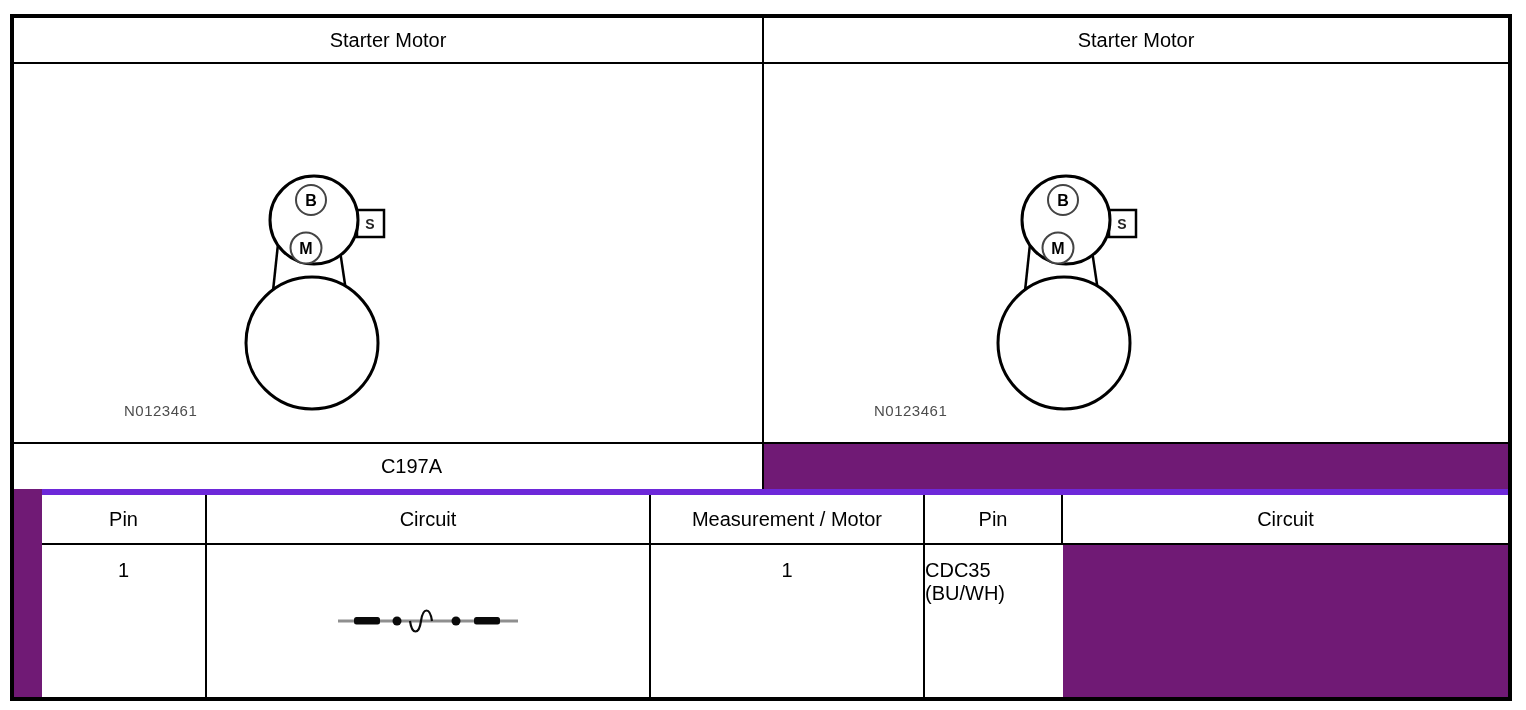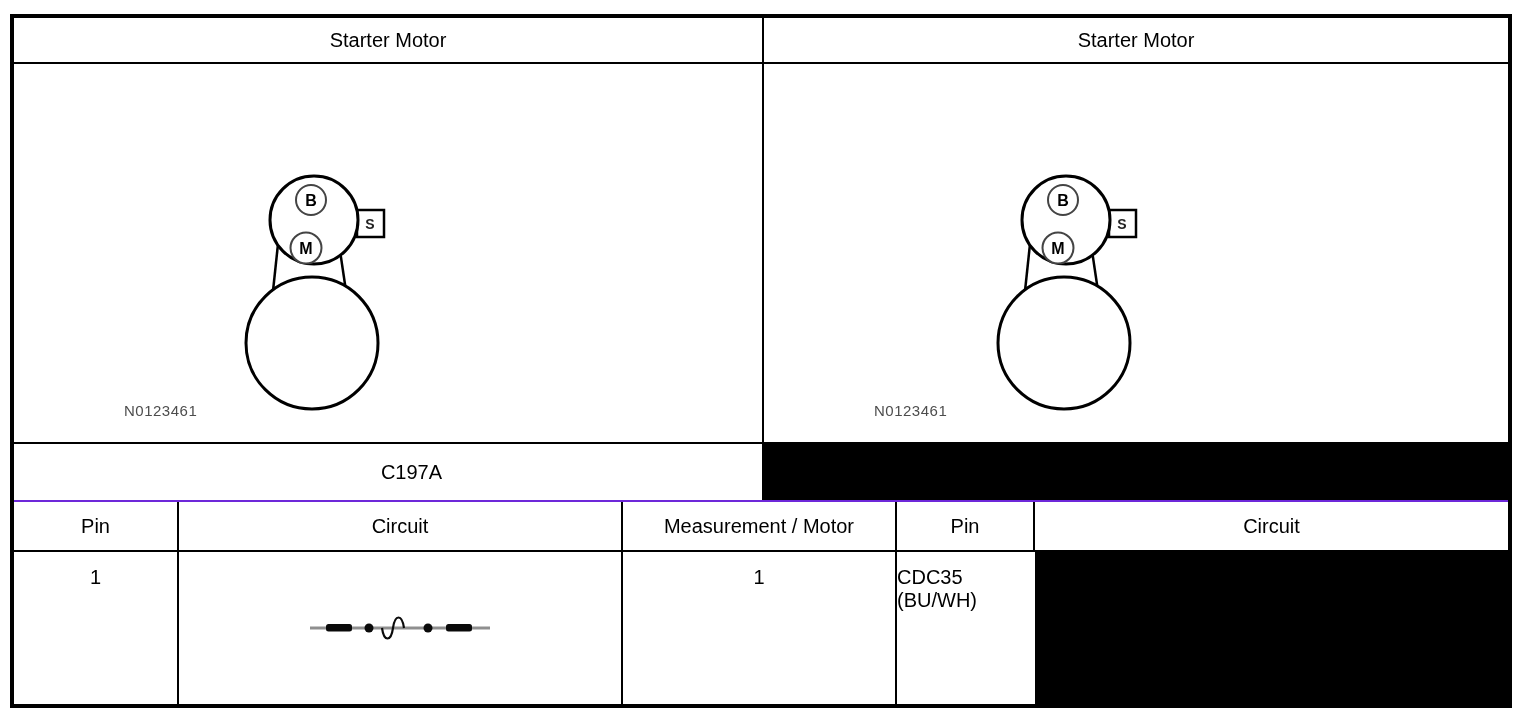--- a/index.html
+++ b/index.html
@@ -9,45 +9,46 @@
     font-family: "Liberation Sans", sans-serif;
     color: #000;
     overflow: hidden;
   }
   .sheet { position: relative; width: 1526px; height: 710px; }
   .wiring-table {
     position: absolute;
     left: 10px; top: 14px;
     width: 1502px;
     border: 4px solid #000;
-    background: #000000;
+    background: #701a75;
   }
   
   .top-grid { display: grid; grid-template-columns: 750px 1fr; }
   .cell { background: #fff; }
   .b-r { border-right: 2px solid #000; }
   .b-b { border-bottom: 2px solid #000; }
   .panel-title {
     height: 46px;
     display: flex; align-items: center; justify-content: center;
     font-size: 20px;
   }
   .diagram-cell { position: relative; height: 380px; }
   .diagram-cell svg { display: block; width: 100%; height: 100%; }
   .connector-label {
-    height: 56px;
+    height: 45px;
     display: flex; align-items: center; justify-content: center;
     font-size: 20px;
     padding-left: 47px;
   }
   
   .bottom-grid {
     display: grid;
     grid-template-columns: 165px 444px 274px 138px 1fr;
-    border-top: 2px solid #6d28d9;
+    border-top: 6px solid #6d28d9;
+    margin-left: 28px;
   }
   .th {
     height: 50px;
     display: flex; align-items: center; justify-content: center;
     font-size: 20px;
     border-bottom: 2px solid #000;
   }
   .td {
     height: 152px;
     display: flex; justify-content: center; align-items: flex-start;

